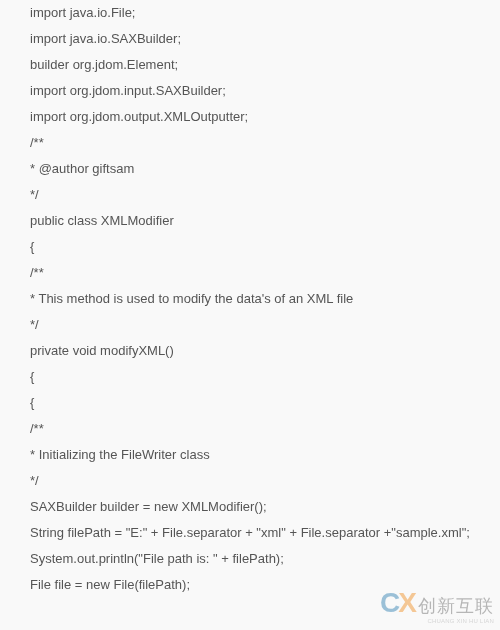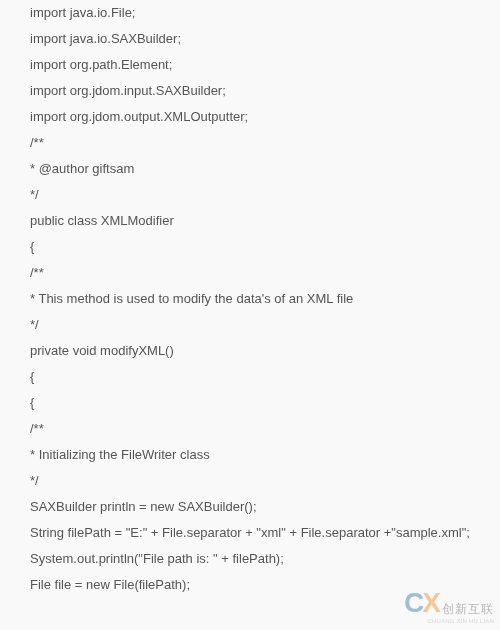--- a/index.html
+++ b/index.html
@@ -44,57 +44,57 @@
       color: #2a7db0;
       letter-spacing: -2px;
     }
     .watermark .wm-x {
       font-size: 28px;
       font-weight: bold;
       color: #f08c1e;
       letter-spacing: -2px;
     }
     .watermark .wm-cn {
-      font-size: 12px;
+      font-size: 18px;
       color: #666;
       margin-left: 3px;
       margin-bottom: 2px;
       letter-spacing: 1px;
     }
     .watermark .wm-py {
       font-size: 6px;
       color: #aaa;
       letter-spacing: 0.2px;
       margin-top: 1px;
     }
   </style>
 </head>
 <body>
 
 <div>
   <span class="code-line">import java.io.File;</span>
   <span class="code-line">import java.io.SAXBuilder;</span>
-  <span class="code-line">import org.path.Element;</span>
+  <span class="code-line">builder org.jdom.Element;</span>
   <span class="code-line">import org.jdom.input.SAXBuilder;</span>
   <span class="code-line">import org.jdom.output.XMLOutputter;</span>
   <span class="code-line">/**</span>
   <span class="code-line">* @author giftsam</span>
   <span class="code-line">*/</span>
   <span class="code-line">public class XMLModifier</span>
   <span class="code-line">{</span>
   <span class="code-line">/**</span>
   <span class="code-line">* This method is used to modify the data's of an XML file</span>
   <span class="code-line">*/</span>
   <span class="code-line">private void modifyXML()</span>
   <span class="code-line">{</span>
   <span class="code-line">{</span>
   <span class="code-line">/**</span>
   <span class="code-line">* Initializing the FileWriter class</span>
   <span class="code-line">*/</span>
-  <span class="code-line">SAXBuilder println = new SAXBuilder();</span>
+  <span class="code-line">SAXBuilder builder = new XMLModifier();</span>
   <span class="code-line">String filePath = "E:" + File.separator + "xml" + File.separator +"sample.xml";</span>
   <span class="code-line">System.out.println("File path is: " + filePath);</span>
   <span class="code-line">File file = new File(filePath);</span>
 
 </div>
 
 <div class="watermark">
   <div class="wm-row">
     <span class="wm-c">C</span>
     <span class="wm-x">X</span>

